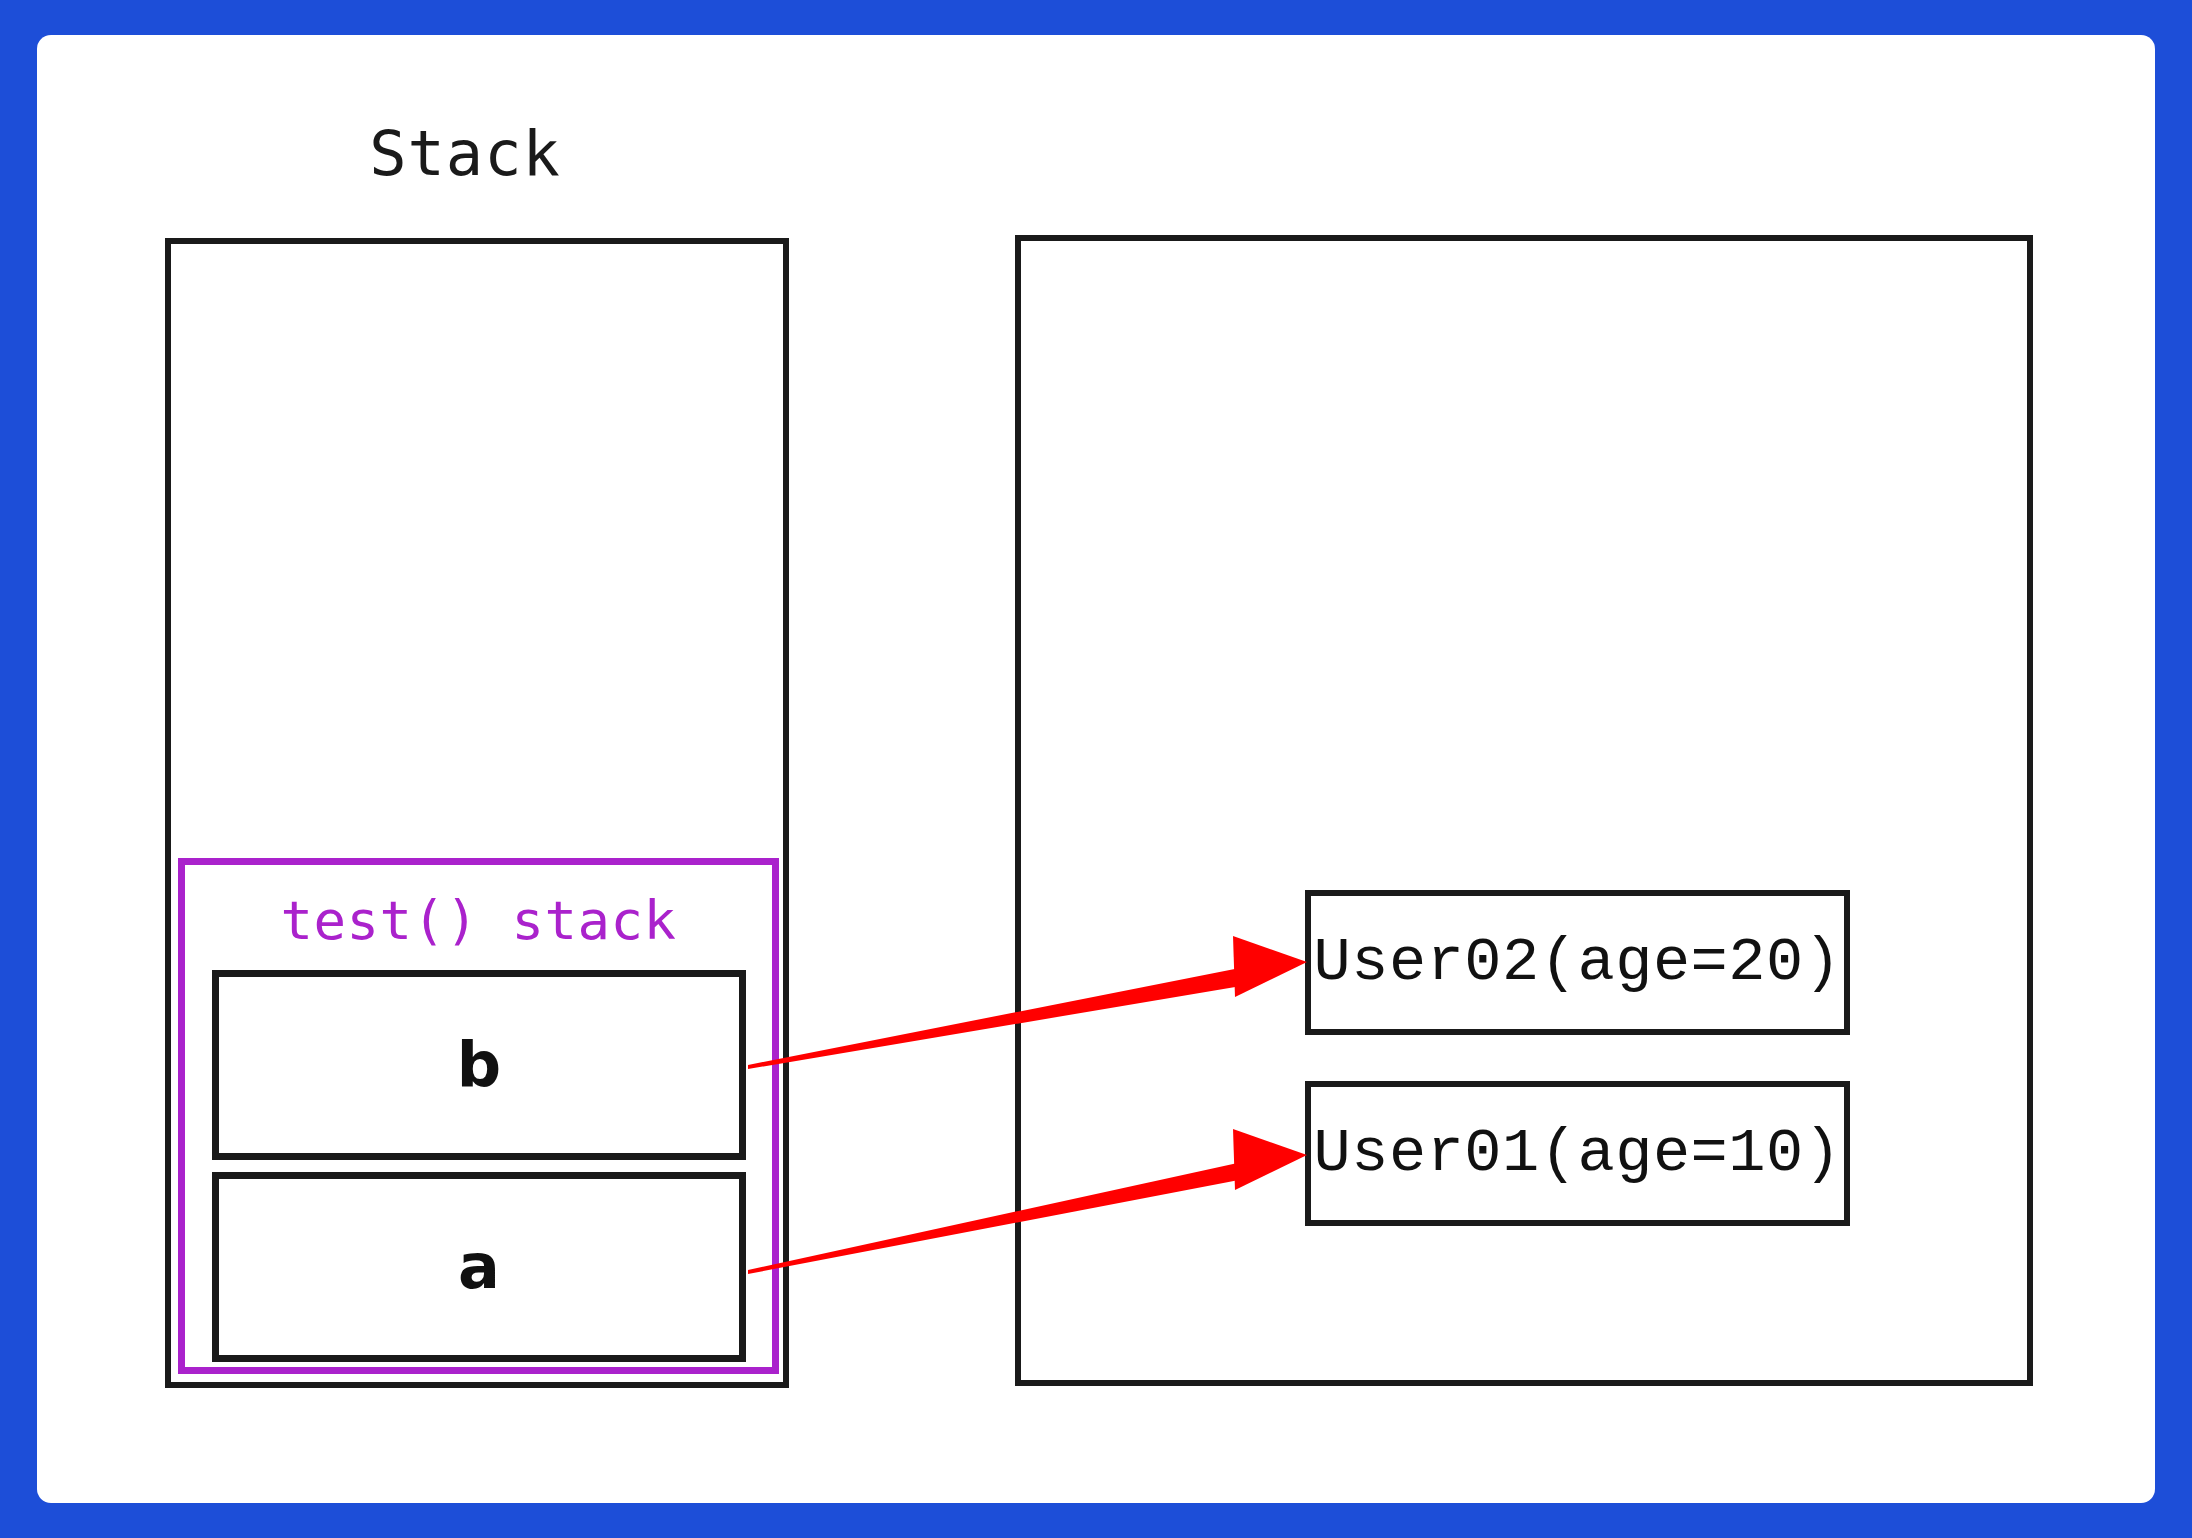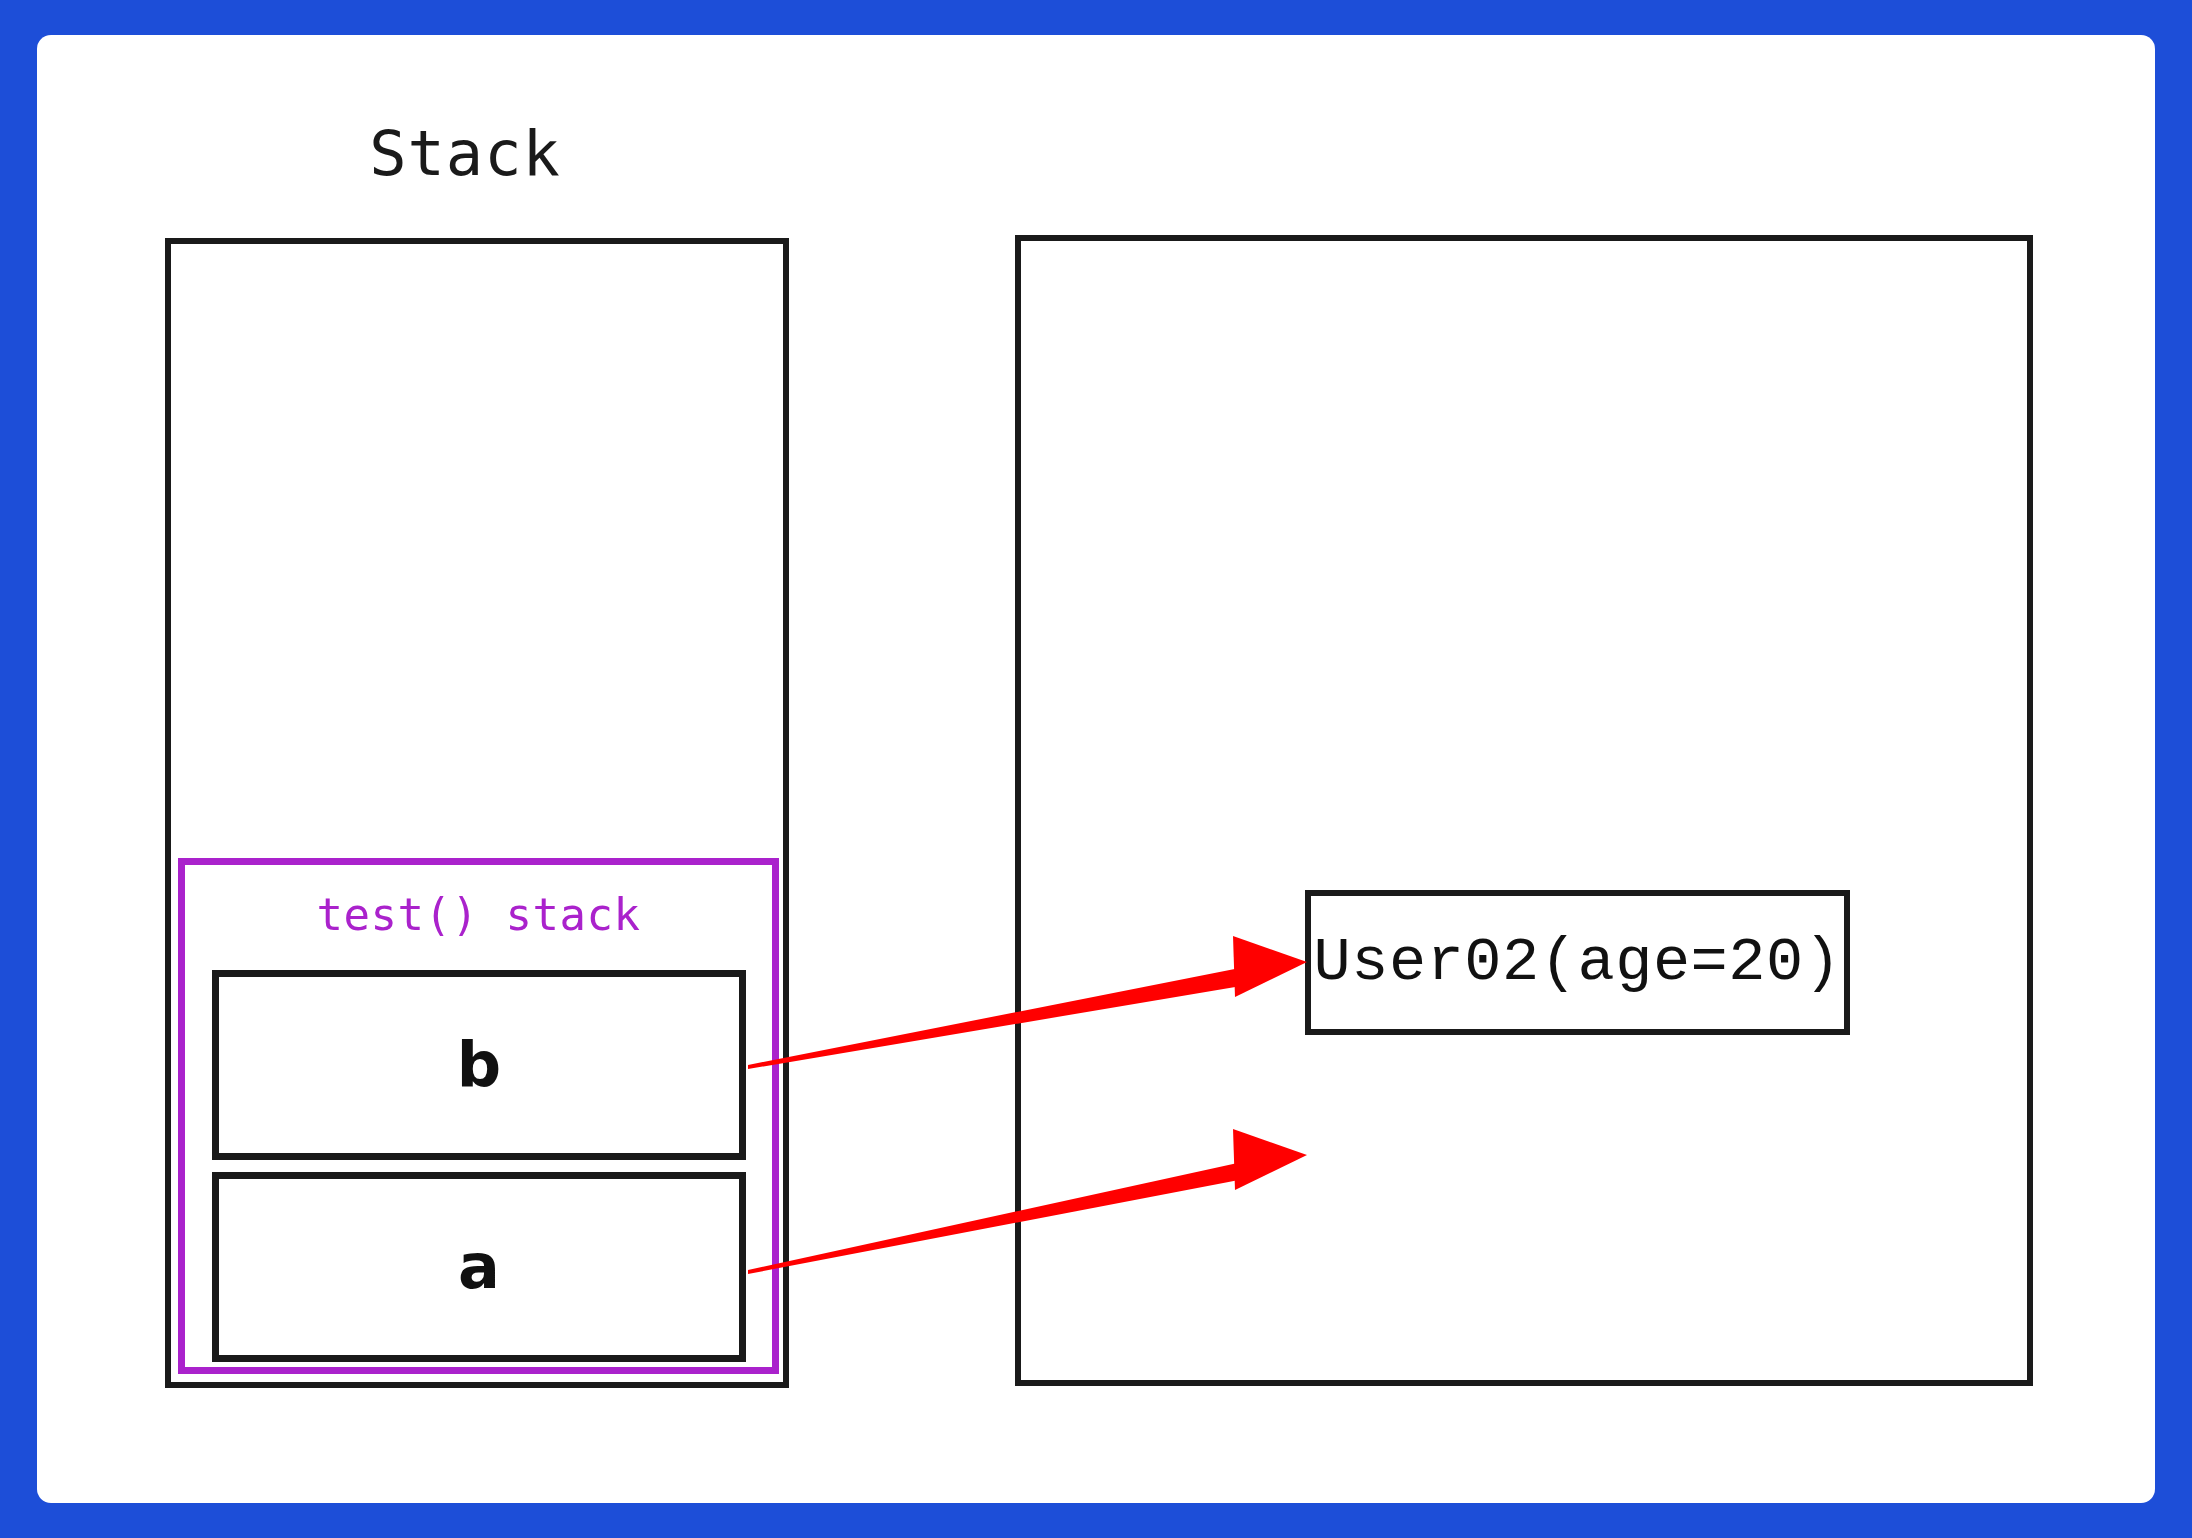--- a/index.html
+++ b/index.html
@@ -79,21 +79,21 @@
     box-sizing: border-box;
     background: #ffffff;
   }
   #call-frame-label {
     position: absolute;
     left: 0;
     top: 24px;
     width: 100%;
     text-align: center;
     font-family: "DejaVu Sans Mono", monospace;
-    font-size: 44px;
+    font-size: 54px;
     color: #aa22cc;
     white-space: nowrap;
     letter-spacing: 0.5px;
   }
 
   
   .var-slot {
     position: absolute;
     border: 7px solid #1a1a1a;
     background: #ffffff;
@@ -184,20 +184,23 @@
     </div>
 
     <div class="var-slot" id="slot-a">
       <span class="var-label">a</span>
     </div>
 
     <div class="heap-object" id="heap-obj-0">
       <span class="obj-label">User02(age=20)</span>
     </div>
 
+    <div class="heap-object" id="heap-obj-1">
+      <span class="obj-label">User01(age=10)</span>
+    </div>
 
     <svg id="arrow-layer" viewBox="0 0 2118 1468">
 
       <g>
         <polygon points="711,1034 1228,947 1228,928 711,1030" fill="#ff0000"></polygon>
         <polygon points="1196,901 1270,927 1198,962" fill="#ff0000"></polygon>
       </g>
 
       <g>
         <polygon points="711,1239 1228,1140 1228,1122 711,1235" fill="#ff0000"></polygon>

